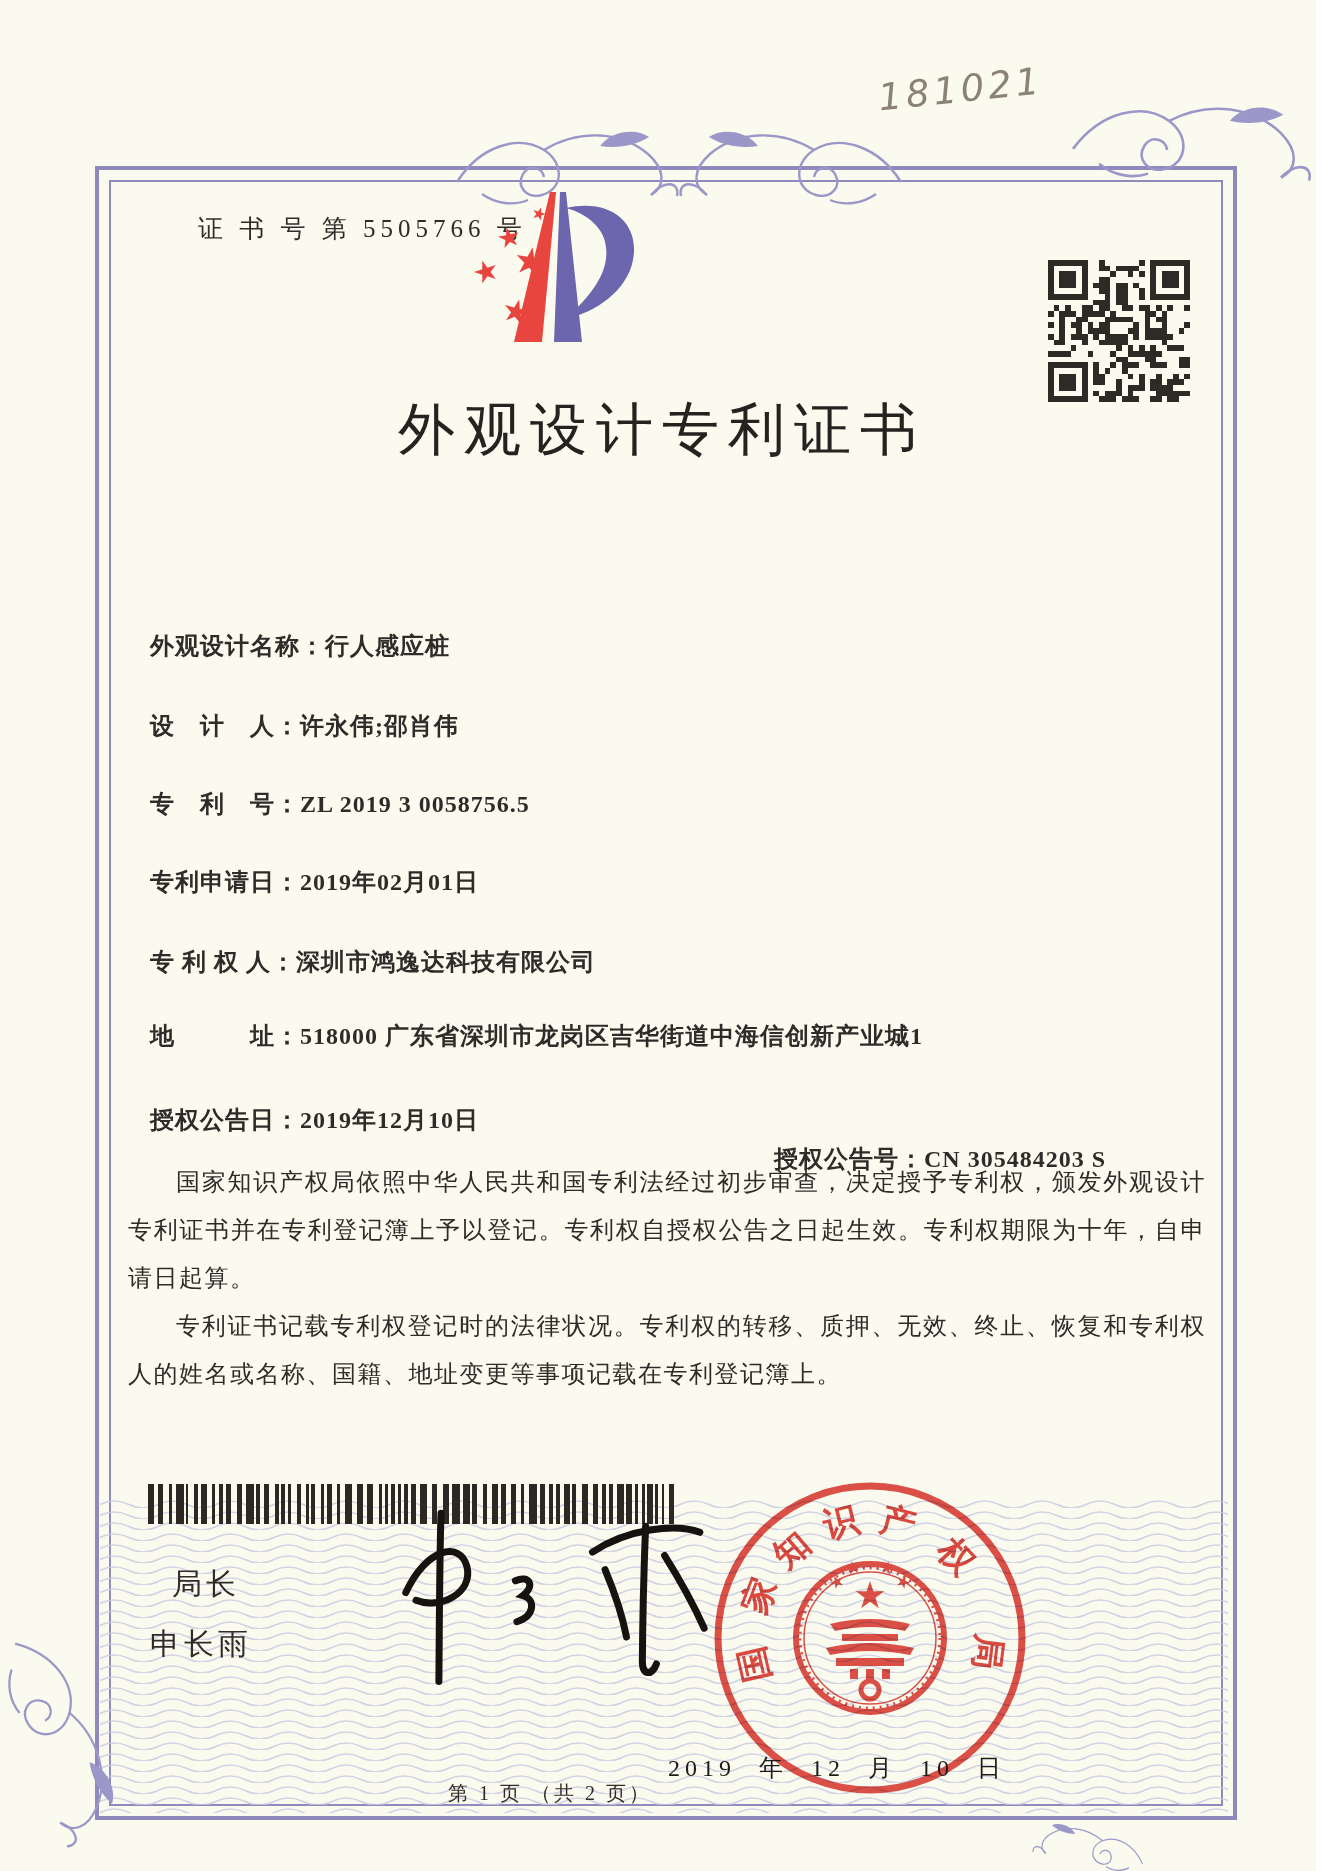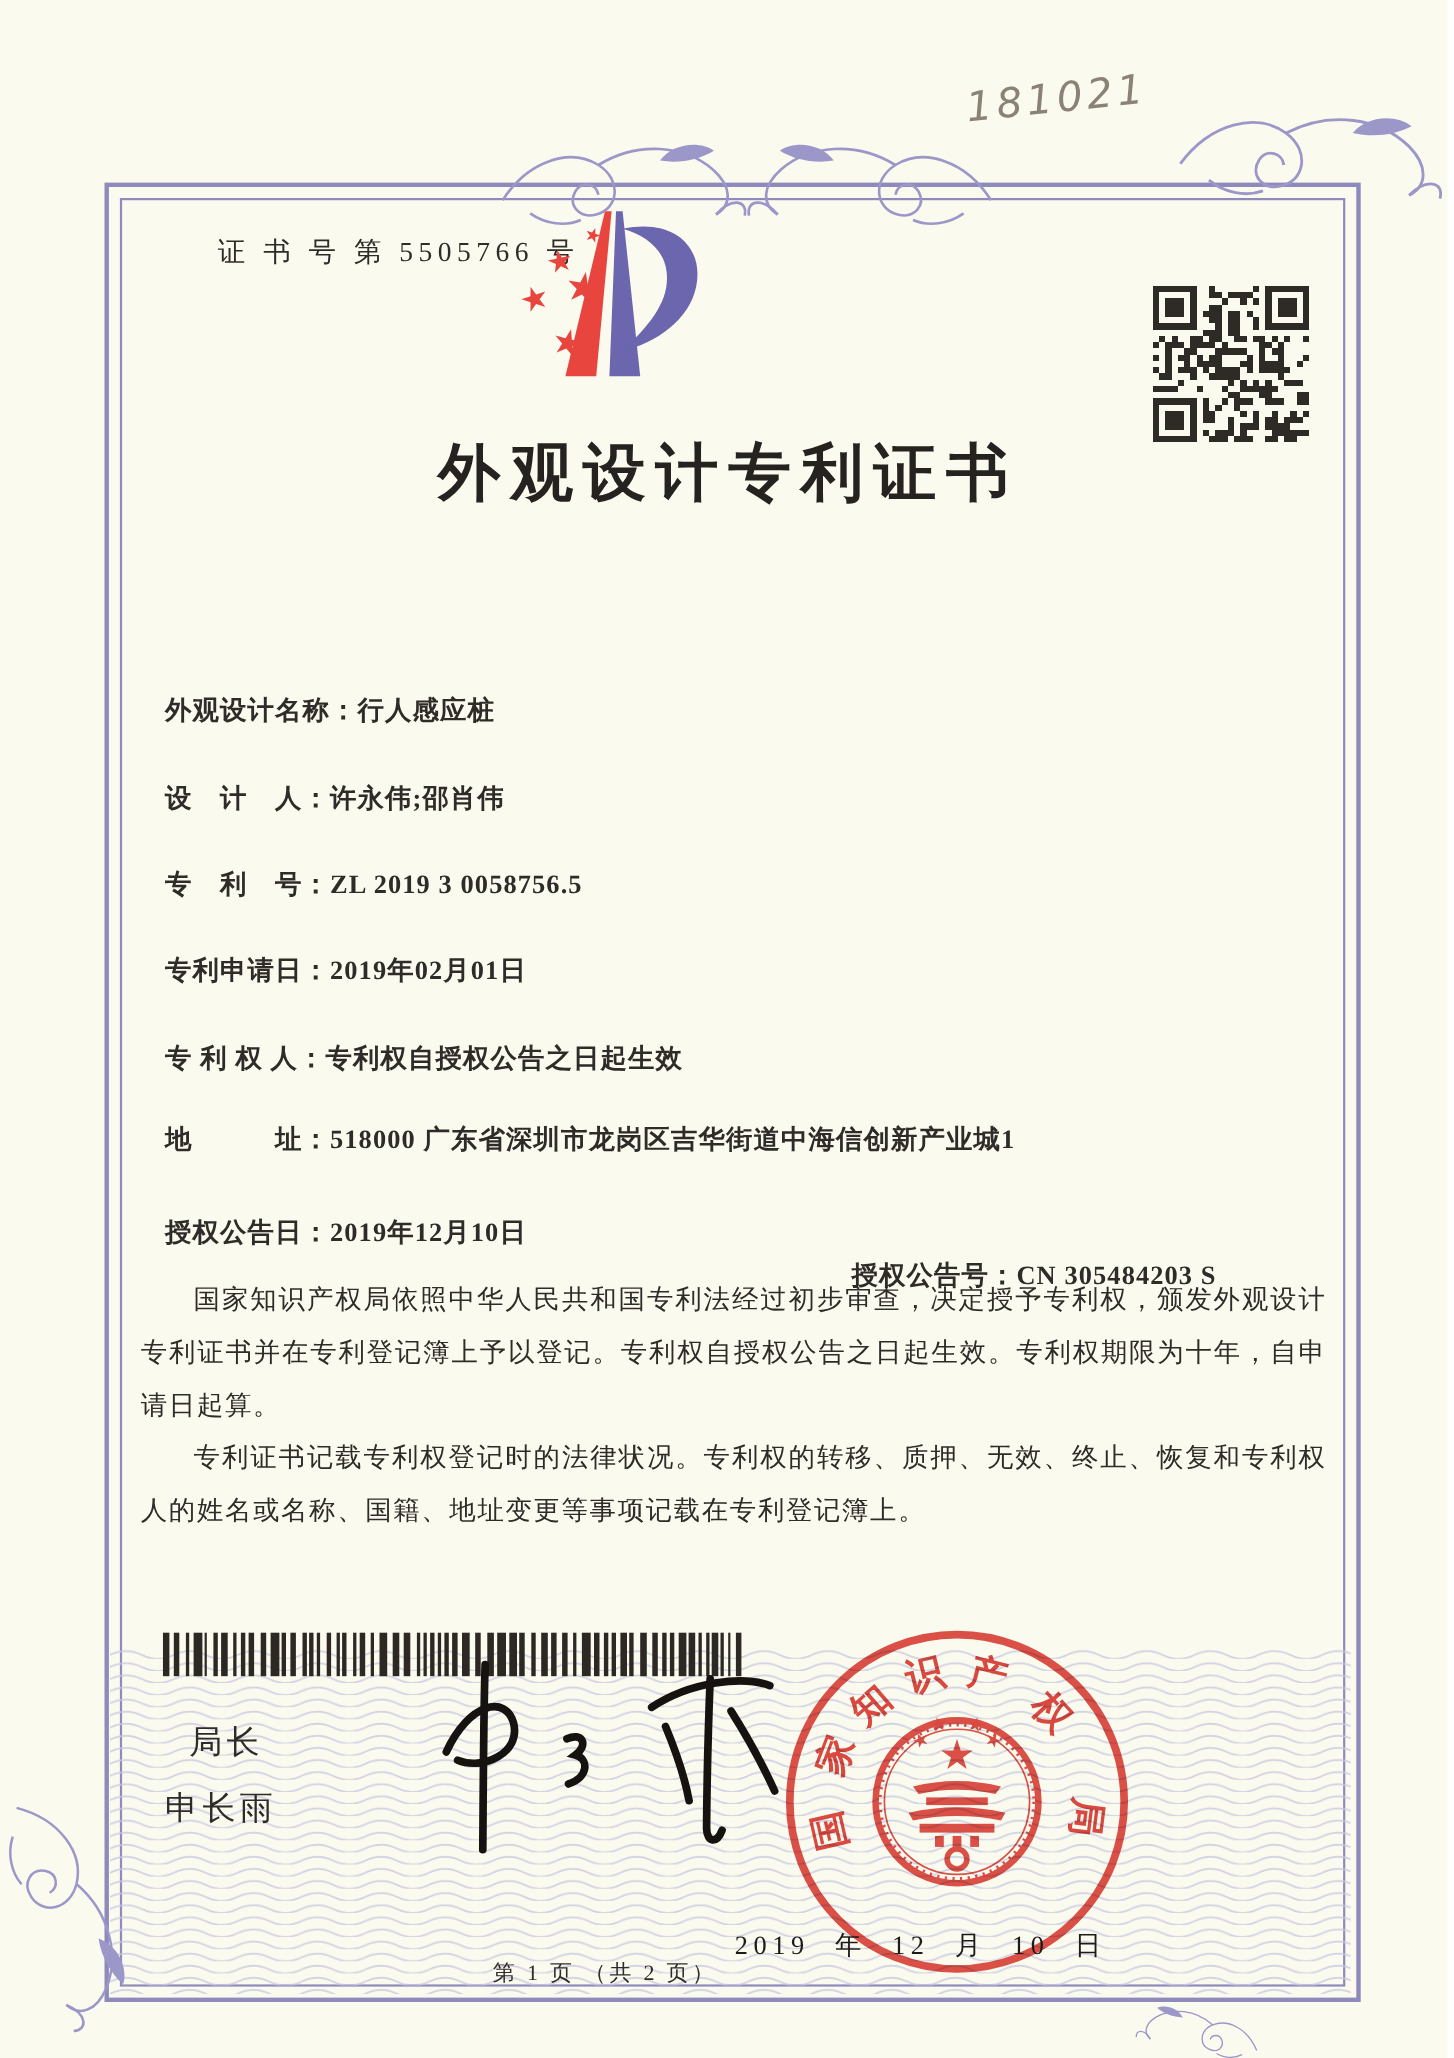--- a/index.html
+++ b/index.html
@@ -19,21 +19,21 @@
   .cert-no{position:absolute;left:150px;top:212px;font-size:25px;letter-spacing:5px;margin-left:48px;}
   .handwritten{
     position:absolute;left:878px;top:66px;width:200px;
     font-family:"DejaVu Sans",sans-serif;font-style:italic;
     font-size:37px;color:#8a8274;transform:rotate(-6deg);letter-spacing:4px;
   }
   .logo{position:absolute;left:466px;top:186px;}
   .qr{position:absolute;left:1048px;top:260px;}
   .title{
     position:absolute;left:95px;top:392px;width:1134px;text-align:center;
-    font-size:57px;font-weight:bold;letter-spacing:9px;color:#262220;
+    font-size:57px;font-weight:normal;letter-spacing:9px;color:#262220;
   }
   .field{position:absolute;left:150px;width:1060px;font-size:24px;letter-spacing:1px;white-space:nowrap;font-weight:bold;}
   .field .lab{display:inline-block;}
   .addr2{position:absolute;left:330px;width:700px;font-size:24px;letter-spacing:1px;}
   .grant-col2{position:absolute;left:624px;top:0;margin-top:39px;}
   .paras{position:absolute;left:128px;top:1158px;width:1078px;font-size:24px;line-height:48px;
          text-align:justify;letter-spacing:1.5px;}
   .paras p{margin:0;text-indent:2em;}
   .barcode{position:absolute;left:148px;top:1484px;}
   .director-title{position:absolute;left:150px;top:1564px;font-size:30px;letter-spacing:4px;margin-left:22px;}
@@ -327,21 +327,21 @@
   <div class="field" style="top:710px">
     <span class="lab">设　计　人：</span><span>许永伟;邵肖伟</span>
   </div>
   <div class="field" style="top:788px">
     <span class="lab">专　利　号：</span><span>ZL 2019 3 0058756.5</span>
   </div>
   <div class="field" style="top:866px">
     <span class="lab">专利申请日：</span><span>2019年02月01日</span>
   </div>
   <div class="field" style="top:946px">
-    <span class="lab">专 利 权 人：</span><span>专利权自授权公告之日起生效</span>
+    <span class="lab">专 利 权 人：</span><span>深圳市鸿逸达科技有限公司</span>
   </div>
   <div class="field" style="top:1020px">
     <span class="lab">地　　　址：</span><span>518000 广东省深圳市龙岗区吉华街道中海信创新产业城1</span>
   </div>
   <div class="field" style="top:1104px">
     <span class="lab">授权公告日：</span><span>2019年12月10日</span>
     <span class="grant-col2">
       <span class="lab">授权公告号：</span><span>CN 305484203 S</span>
     </span>
   </div>

